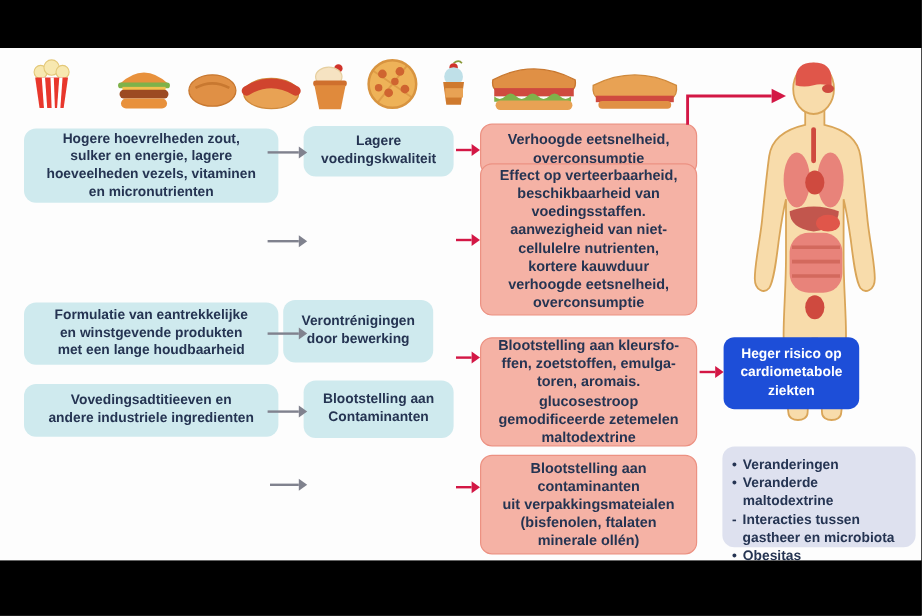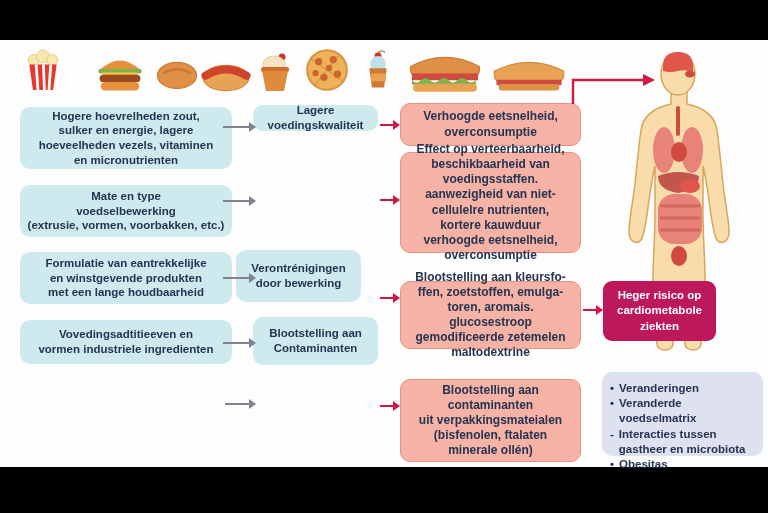--- a/index.html
+++ b/index.html
@@ -5,21 +5,21 @@
   html,body{margin:0;padding:0;background:#000;}
   .canvas{position:relative;width:768px;height:513px;background:#000;overflow:hidden;margin:0 auto;
           font-family:"Liberation Sans", sans-serif;}
   .screen{position:absolute;left:0;top:40px;width:768px;height:427px;background:#fdfdfd;}
   .abs{position:absolute;}
   .box{position:absolute;border-radius:10px;display:flex;align-items:center;justify-content:center;
        text-align:center;white-space:pre-line;font-weight:600;color:#253452;
        padding:6px 6px;box-sizing:border-box;}
   .cyan{background:#cfeaee;font-size:11.5px;line-height:1.27;}
   .salmon{background:#f5b2a5;border:1.5px solid #ec9182;font-size:12px;line-height:1.26;}
-  .risk{position:absolute;background:#be185d;color:#ffffff;border-radius:9px;display:flex;
+  .risk{position:absolute;background:#1d4ed8;color:#ffffff;border-radius:9px;display:flex;
         align-items:center;justify-content:center;text-align:center;white-space:pre-line;
         font-weight:700;font-size:11.5px;line-height:1.32;z-index:3;}
   .outcomes{position:absolute;background:#dee1ef;border-radius:10px;padding:9px 8px;box-sizing:border-box;
         font-size:11.5px;color:#253452;font-weight:600;z-index:3;}
   .orow{display:flex;gap:5px;line-height:1.32;text-align:left;}
   .obullet{flex:0 0 auto;}
   .arrow{position:absolute;height:2.2px;}
   .arrow::after{content:"";position:absolute;right:-7px;top:-3.9px;width:0;height:0;
         border-top:5px solid transparent;border-bottom:5px solid transparent;border-left:7px solid;}
   .gray{background:#80828e;} .gray::after{border-left-color:#80828e;}
@@ -125,47 +125,44 @@
       <rect x="52" y="146" width="44" height="50" rx="16" fill="#e8837a"></rect>
       <path d="M54,158 H94 M54,170 H94 M54,182 H94" stroke="#c75a4e" stroke-width="3" opacity="0.65" fill="none"></path>
       <ellipse cx="73" cy="208" rx="8" ry="10" fill="#cf4a3f"></ellipse>
     </svg>
   </span>
 
   <div class="box cyan" style="left:20px;top:107px;width:212px;height:62px">Hogere hoevrelheden zout,
 sulker en energie, lagere
 hoeveelheden vezels, vitaminen
 en micronutrienten</div>
-  <div class="box cyan" style="left:20px;top:185px;width:212px;height:52px">Mate en type
-voedselbewerking
-(extrusie, vormen, voorbakken, etc.)</div>
   <div class="box cyan" style="left:20px;top:252px;width:212px;height:52px">Formulatie van eantrekkelijke
 en winstgevende produkten
 met een lange houdbaarheid</div>
   <div class="box cyan" style="left:20px;top:320px;width:212px;height:44px">Vovedingsadtitieeven en
-vormen industriele ingredienten</div>
-
-  <div class="box cyan" style="left:253px;top:105px;width:125px;height:26px">Lagere
+andere industriele ingredienten</div>
+
+  <div class="box cyan" style="left:253px;top:105px;width:125px;height:42px">Lagere
 voedingskwaliteit</div>
   <div class="box cyan" style="left:236px;top:250px;width:125px;height:52px">Verontrénigingen
 door bewerking</div>
   <div class="box cyan" style="left:253px;top:317px;width:125px;height:48px">Blootstelling aan
 Contaminanten</div>
 
   <div class="box salmon" style="left:400px;top:103px;width:181px;height:43px">Verhoogde eetsnelheid,
 overconsumptie</div>
-  <div class="box salmon" style="left:400px;top:152px;width:181px;height:101px">Effect op verteerbaarheid,
+  <div class="box salmon" style="left:400px;top:136px;width:181px;height:127px">Effect op verteerbaarheid,
 beschikbaarheid van
 voedingsstaffen.
 aanwezigheid van niet-
 cellulelre nutrienten,
 kortere kauwduur
 verhoogde eetsnelheid,
 overconsumptie</div>
-  <div class="box salmon" style="left:400px;top:281px;width:181px;height:68px">Blootstelling aan kleursfo-
+  <div class="box salmon" style="left:400px;top:281px;width:181px;height:91px">Blootstelling aan kleursfo-
 ffen, zoetstoffen, emulga-
 toren, aromais.
 glucosestroop
 gemodificeerde zetemelen
 maltodextrine</div>
   <div class="box salmon" style="left:400px;top:379px;width:181px;height:83px">Blootstelling aan
 contaminanten
 uit verpakkingsmateialen
 (bisfenolen, ftalaten
 minerale ollén)</div>
@@ -174,21 +171,21 @@
 cardiometabole
 ziekten</div>
 
   <div class="outcomes" style="left:602px;top:372px;width:161px;height:84px">
     <div class="orow">
       <span class="obullet">•</span>
       <span>Veranderingen</span>
     </div>
     <div class="orow">
       <span class="obullet">•</span>
-      <span>Veranderde voedselmatrix</span>
+      <span>Veranderde maltodextrine</span>
     </div>
     <div class="orow">
       <span class="obullet">-</span>
       <span>Interacties tussen gastheer en microbiota</span>
     </div>
     <div class="orow">
       <span class="obullet">•</span>
       <span>Obesitas</span>
     </div>
   </div>

